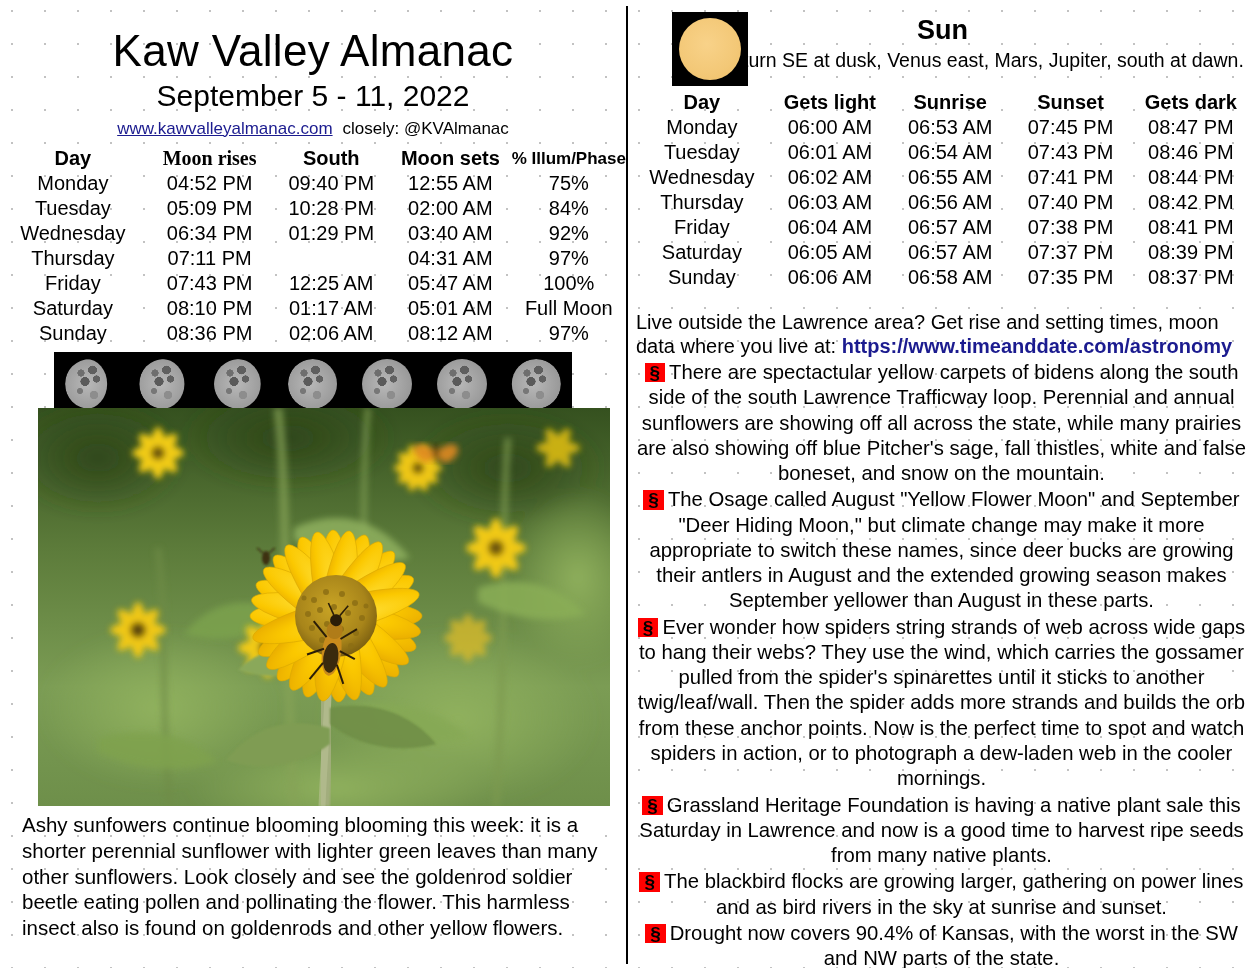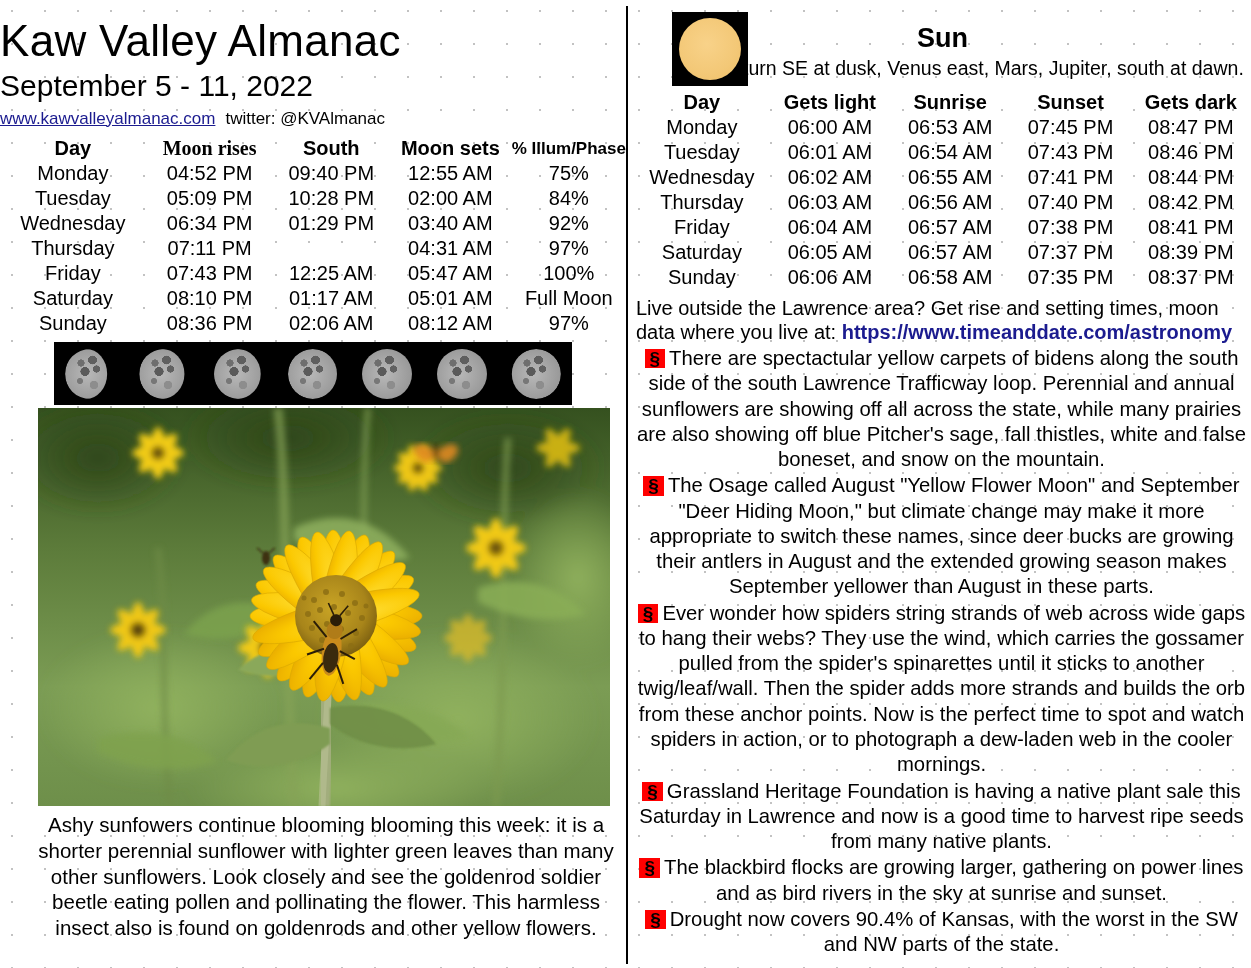--- a/index.html
+++ b/index.html
@@ -40,22 +40,22 @@
     margin: 6px 0 4px 0;
   }
   .col-right {
     flex: 1;
     position: relative;
     padding-left: 6px;
   }
 
   
   .masthead {
-    text-align: left;
-    padding-top: 18px;
+    text-align: center;
+    padding-top: 28px;
   }
   .masthead h1 {
     margin: 0;
     font-weight: 400;
     font-size: 44px;
     letter-spacing: 0.3px;
     line-height: 1.05;
   }
   .masthead h2 {
     margin: 6px 0 0 0;
@@ -139,26 +139,26 @@
     top: 408px;
     width: 572px;
     height: 398px;
     overflow: hidden;
     background: #4a6b32;
   }
   .photo svg { display: block; }
 
   .caption {
     position: absolute;
-    left: 34px;
+    left: 22px;
     top: 812px;
     width: 584px;
     font-size: 20.5px;
     line-height: 1.26;
-    text-align: center;
+    text-align: left;
   }
 
   
   .sun-head {
     position: relative;
     height: 88px;
   }
   .sun-icon {
     position: absolute;
     left: 38px;
@@ -174,21 +174,21 @@
     transform: translate(-50%,-50%);
     width: 62px;
     height: 62px;
     border-radius: 50%;
     background: radial-gradient(circle at 45% 42%, #f8d289 0%, #f3c877 60%, #eebe66 100%);
   }
   .sun-title {
     text-align: center;
     font-size: 27px;
     font-weight: bold;
-    padding-top: 24px;
+    padding-top: 16px;
     line-height: 1.1;
   }
   .planets {
     text-align: center;
     font-size: 19.5px;
     padding-left: 78px;
     margin-top: 4px;
     line-height: 1.1;
     white-space: nowrap;
   }
@@ -208,21 +208,21 @@
     text-align: center;
     padding: 1px 0;
     white-space: nowrap;
   }
   table.sun .s-day { width: 22%; }
   table.sun .s-c   { width: 19.5%; }
 
   .liveline {
     font-size: 20px;
     line-height: 1.2;
-    margin-top: 6px;
+    margin-top: 20px;
     padding: 0 4px 0 2px;
   }
   .liveline .tad {
     color: #1b1b8f;
     font-weight: bold;
   }
 
   .bullets {
     margin-top: 2px;
     padding: 0 4px 0 2px;
@@ -251,21 +251,21 @@
 
 <div class="page">
   <div class="cols">
 
     <div class="col-left">
 
       <div class="masthead">
         <h1>Kaw Valley Almanac</h1>
         <h2>September 5 - 11, 2022</h2>
         <div class="linkline">
-          <span class="site">www.kawvalleyalmanac.com</span><span class="tw">twitter: @KVAlmanac</span>
+          <span class="site">www.kawvalleyalmanac.com</span><span class="tw">closely: @KVAlmanac</span>
         </div>
       </div>
 
       <table class="almanac">
         <thead>
           <tr>
             <th class="c-day">Day</th>
             <th class="c-2">Moon rises</th>
             <th class="c-3">South</th>
             <th class="c-4">Moon sets</th>

